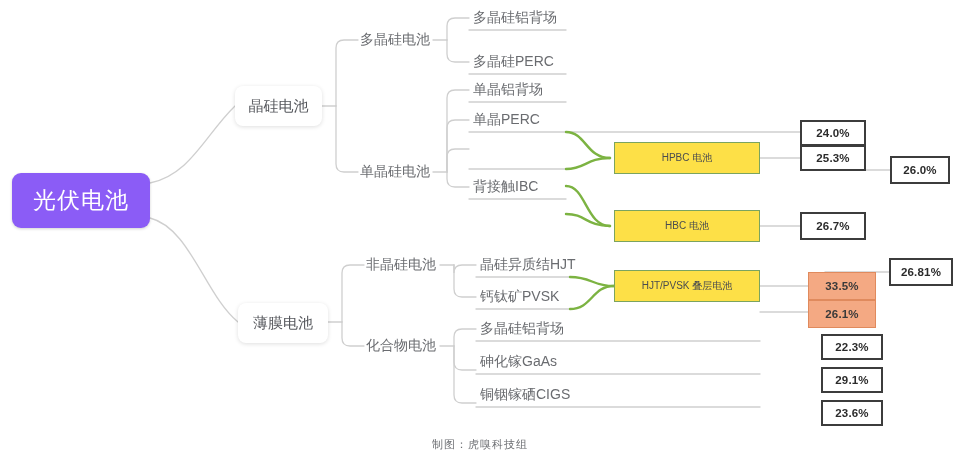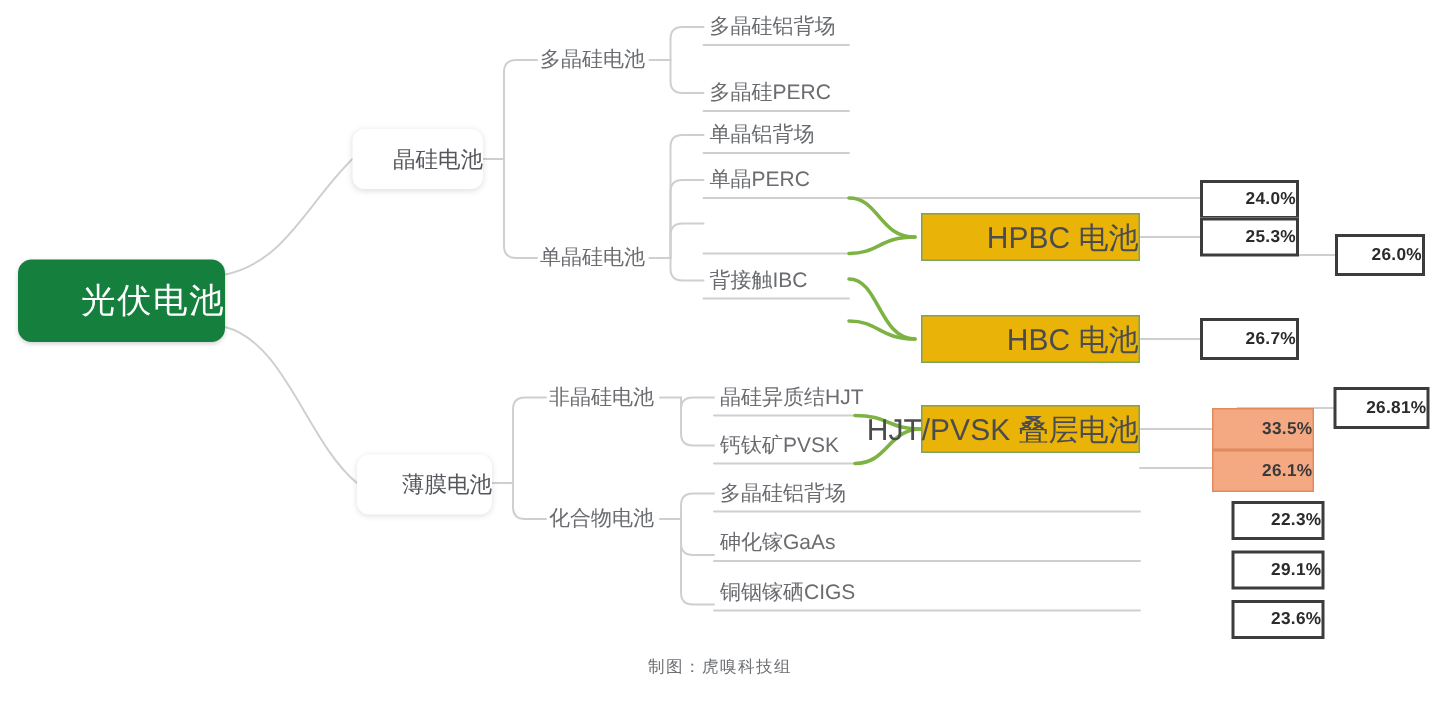--- a/index.html
+++ b/index.html
@@ -14,27 +14,27 @@
     overflow:hidden;
   }
   svg#wires{
     position:absolute;left:0;top:0;width:960px;height:467px;
     pointer-events:none;
   }
 
   
   .node{
     position:absolute;
-    display:flex;align-items:center;justify-content:flex-end;
+    display:flex;align-items:center;justify-content:center;
     box-sizing:border-box;
     white-space:nowrap;
   }
 
   .root-node{
-    background:#15803d;
+    background:#8b5cf6;
     color:#ffffff;
     border-radius:9px;
     font-size:23px;
     letter-spacing:1px;
     box-shadow:0 1px 3px rgba(0,0,0,.18);
   }
 
   .branch-node{
     background:#ffffff;
     color:#55575c;
@@ -45,24 +45,24 @@
 
   .leaf-node{
     color:#6a6c70;
     font-size:14px;
     justify-content:flex-start;
     padding-left:2px;
     background:transparent;
   }
 
   .green-node{
-    background:#eab308;
+    background:#fde047;
     border:1.3px solid #7ba45f;
     color:#4a4c4f;
-    font-size:20px;
+    font-size:10px;
   }
 
   .pct-box{
     background:#ffffff;
     border:2px solid #3c3c3c;
     color:#2b2b2b;
     font-size:11.5px;
     font-weight:bold;
     letter-spacing:.2px;
   }

